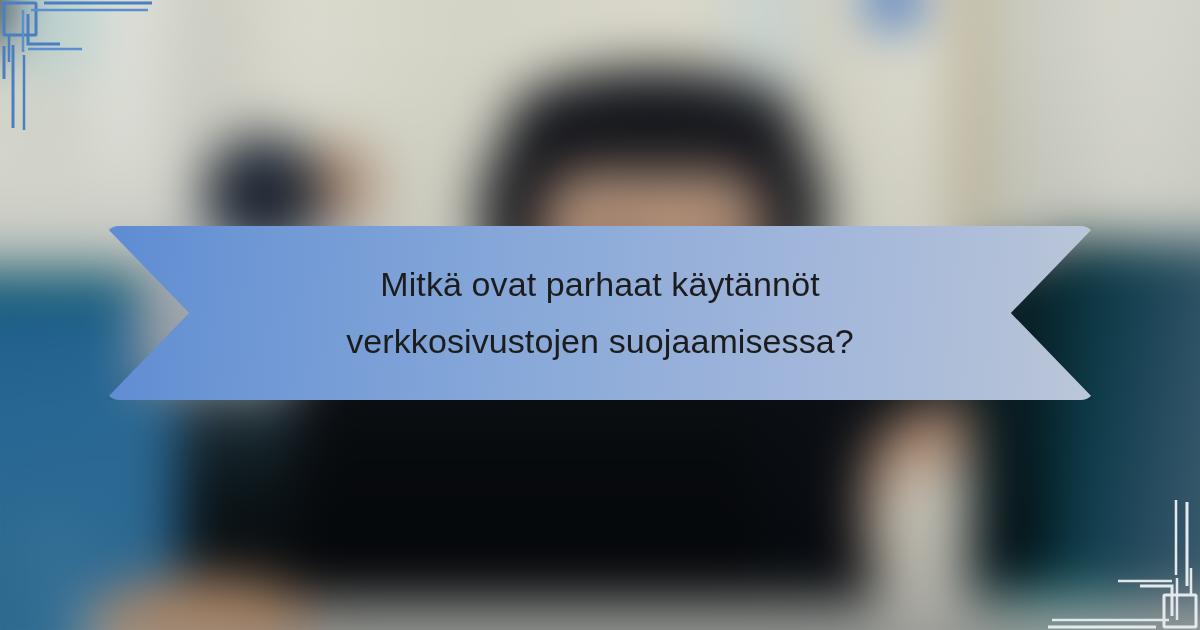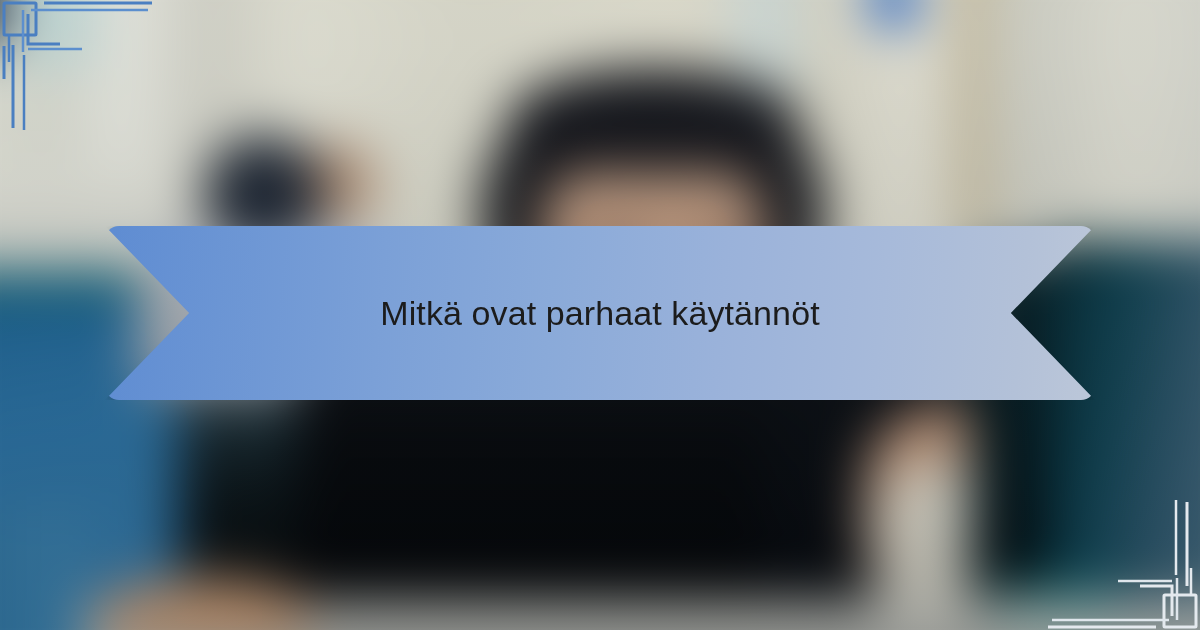--- a/index.html
+++ b/index.html
@@ -386,16 +386,17 @@
     <g fill="none" stroke="#e4e9ee" stroke-width="2.5">
       <path d="M161 95 L161 68"></path>
       <path d="M146 75 L146 -2"></path>
     </g>
   </svg>
 
   <div class="ribbon-wrap">
     <div class="ribbon"></div>
     <div class="ribbon-text">
       <div class="ribbon-line">Mitkä ovat parhaat käytännöt</div>
+      <div class="ribbon-line">verkkosivustojen suojaamisessa?</div>
     </div>
   </div>
 
 </div>
 
 </body></html>

